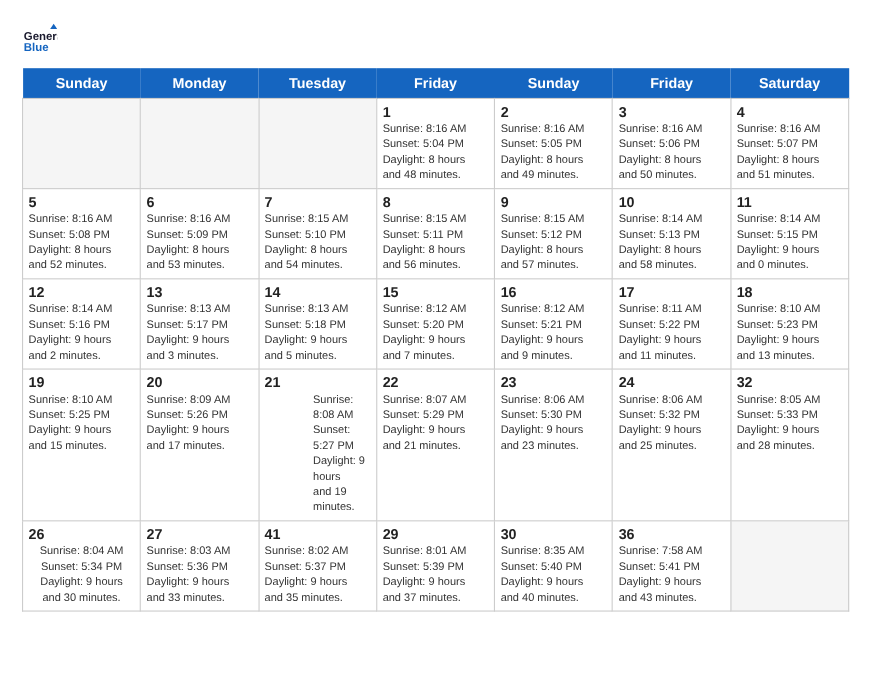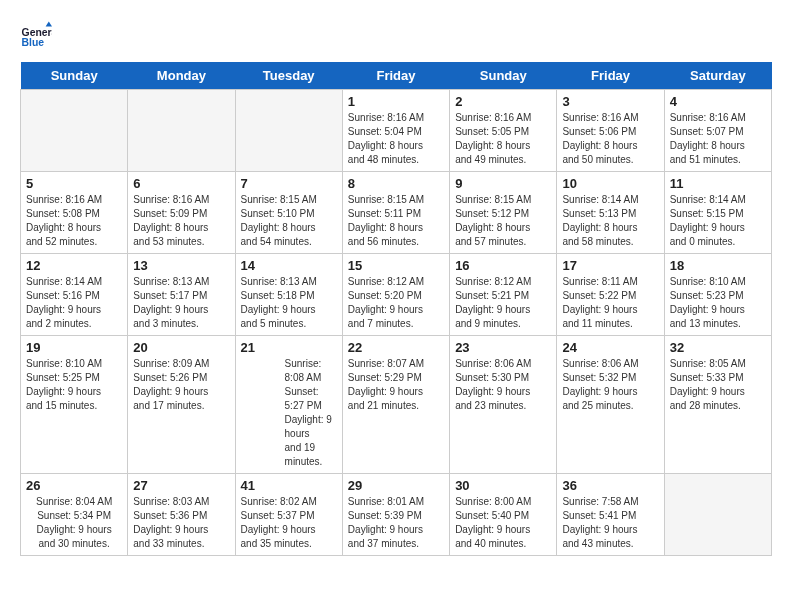--- a/index.html
+++ b/index.html
@@ -317,21 +317,21 @@
         </td>
         <td>
           <div class="day-num">29</div>
           <div class="day-info" style="white-space: pre-line;">Sunrise: 8:01 AM
 Sunset: 5:39 PM
 Daylight: 9 hours
 and 37 minutes.</div>
         </td>
         <td>
           <div class="day-num">30</div>
-          <div class="day-info" style="white-space: pre-line;">Sunrise: 8:00 AM
+          <div class="day-info" style="white-space: pre-line;">Sunrise: 8:35 AM
 Sunset: 5:40 PM
 Daylight: 9 hours
 and 40 minutes.</div>
         </td>
         <td>
           <div class="day-num">36</div>
           <div class="day-info" style="white-space: pre-line;">Sunrise: 7:58 AM
 Sunset: 5:41 PM
 Daylight: 9 hours
 and 43 minutes.</div>

